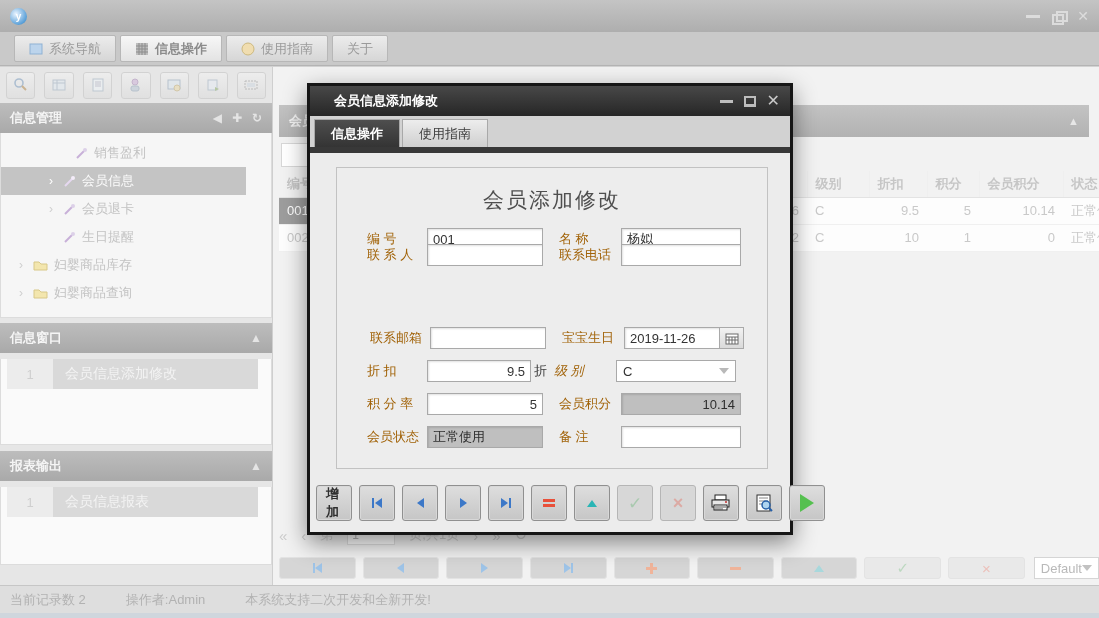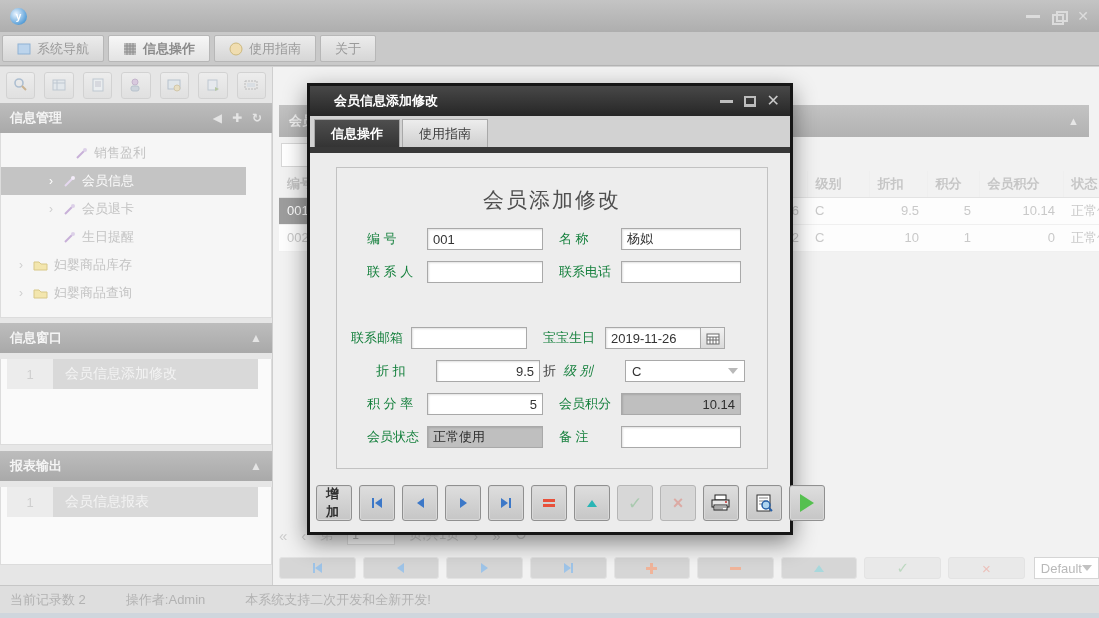--- a/index.html
+++ b/index.html
@@ -14,21 +14,21 @@
   .app-title { color:#fdfdfd; font-weight:bold; font-size:13px; text-shadow:0 1px 1px rgba(0,0,0,.25); }
   .win-controls { margin-left:auto; display:flex; gap:12px; align-items:center; }
   .wc { color:#dcdcdc; font-size:14px; font-weight:bold; cursor:default; line-height:1; }
   .wc-min { width:14px; height:3px; background:#dcdcdc; }
   .wc-restore { position:relative; width:13px; height:11px; }
   .wc-restore:before { content:""; position:absolute; left:0; top:3px; width:8px; height:7px; border:2px solid #dcdcdc; }
   .wc-restore:after { content:""; position:absolute; left:4px; top:0; width:8px; height:7px; border:2px solid #dcdcdc; }
 
   
   .ribbon { position:absolute; left:0; top:32px; width:1099px; height:34px; background:#c9c9c9; border-bottom:1px solid #b4b4b4;
-    display:flex; align-items:center; padding:0 2px; gap:4px; }
+    display:flex; align-items:center; padding:0 14px; gap:4px; }
   .rtab { height:27px; display:flex; align-items:center; gap:6px; padding:0 14px; font-size:13px; color:#9a9a9a;
     background:linear-gradient(#ececec,#d6d6d6); border:1px solid #b7b7b7; border-radius:2px; }
   .rtab.active { background:linear-gradient(#f7f7f7,#e3e3e3); font-weight:bold; color:#8b8b8b; }
   .ric { width:14px; height:14px; display:inline-block; }
 
   
   .sidebar { position:absolute; left:0; top:67px; width:272px; height:518px; background:#e6e6e6; }
   .icon-toolbar { height:36px; display:flex; align-items:center; gap:9px; padding:0 6px; opacity:.55; }
   .itb { width:31px; height:27px; border:1px solid #c2c2c2; border-radius:3px; background:linear-gradient(#f3f3f3,#dcdcdc);
     display:flex; align-items:center; justify-content:center; }
@@ -101,21 +101,21 @@
   .dwc-close { color:#c9c9c9; font-size:16px; font-weight:bold; line-height:1; }
   .dlg-tabs { height:31px; background:#d2d2d2; display:flex; align-items:flex-end; padding-left:4px; gap:2px; }
   .dtab { height:28px; padding:0 16px; display:flex; align-items:center; font-size:13px;
     background:linear-gradient(#ededed,#cfcfcf); border:1px solid #a9a9a9; border-bottom:none; color:#3d3d3d; }
   .dtab.active { background:linear-gradient(#4e4e4e,#343434); color:#fff; font-weight:bold; }
   .dlg-strip { height:6px; background:#383838; }
   .dlg-body { position:relative; height:calc(100% - 67px); background:#ececec;padding-left:20px; }
   .formbox { position:absolute; left:26px; top:14px; width:432px; height:302px; border:1px solid #c2c2c2; background:#ededed; }
   .form-title { text-align:center; margin-top:18px; font-size:21px; color:#4f4f4f; letter-spacing:2px; }
   .frow { position:absolute; display:flex; align-items:center; }
-  .flabel { font-size:13px; color:#15803d; white-space:pre; }
+  .flabel { font-size:13px; color:#a16207; white-space:pre; }
   .fin { height:22px; background:#fff; border:1px solid #a9a9a9; box-shadow:inset 1px 1px 2px rgba(0,0,0,.12);
     font-size:13px; color:#333; padding:0 5px; font-family:"Liberation Sans","DejaVu Sans",sans-serif; }
   .fin.num { text-align:right; }
   .fin:disabled, .fin.dis { background:#bfbfbf; color:#2e2e2e; }
   .suffix { font-size:13px; color:#3f3f3f; margin-left:3px; }
   .combo { height:22px; background:#fff; border:1px solid #a9a9a9; display:flex; align-items:center; padding:0 6px; font-size:13px; color:#333; }
   .combo .dd { margin-left:auto; border-top-color:#b9b9b9; }
   .date-btn { width:24px; height:22px; border:1px solid #a9a9a9; border-left:none; background:linear-gradient(#f2f2f2,#dadada);
     display:flex; align-items:center; justify-content:center; }
   .dlg-toolbar { position:absolute; left:6px; top:328px; width:470px; height:44px; display:flex; align-items:center; gap:7px; }
@@ -422,42 +422,42 @@
     <div class="formbox">
       <div class="form-title">会员添加修改</div>
 
       <div class="frow" style="left:30px; top:60px;">
         <span class="flabel" style="width:60px;">编 号</span>
         <input class="fin" style="width: 116px;" value="001">
         <span class="flabel" style="width:62px; margin-left:16px;">名 称</span>
         <input class="fin" style="width: 120px;" value="杨姒">
       </div>
 
-      <div class="frow" style="left:30px; top:93px;justify-content:flex-end;">
+      <div class="frow" style="left:30px; top:76px;justify-content:flex-end;">
         <span class="flabel" style="width:60px;">联 系 人</span>
         <input class="fin" style="width: 116px;" value="">
         <span class="flabel" style="width:62px; margin-left:16px;">联系电话</span>
         <input class="fin" style="width: 120px;" value="">
       </div>
 
 
-      <div class="frow" style="left:14px; top:159px;">
+      <div class="frow" style="left:33px; top:159px;">
         <span class="flabel" style="width:60px;">联系邮箱</span>
         <input class="fin" style="width: 116px;" value="">
         <span class="flabel" style="width:62px; margin-left:16px;">宝宝生日</span>
         <input class="fin" style="width: 96px;" value="2019-11-26">
         <span class="date-btn">
           <svg width="14" height="13">
               <rect x="1" y="2" width="12" height="10" fill="#fff" stroke="#6a6a6a"></rect>
               <path d="M1 5h12M4 5v7M7 5v7M10 5v7M1 8h12" stroke="#6a6a6a" stroke-width="1"></path>
             </svg>
         </span>
       </div>
 
-      <div class="frow" style="left:30px; top:192px;margin-left:9px;">
+      <div class="frow" style="left:30px; top:192px;">
         <span class="flabel" style="width:60px;">折 扣</span>
         <input class="fin num" style="width: 104px;" value="9.5">
         <span class="suffix">折</span>
         <span class="flabel" style="width:62px; margin-left:7px;font-style:italic;">级 别</span>
         <span class="combo" style="width:120px;">
           <span>C</span>
           <span class="dd"></span>
         </span>
       </div>
 

